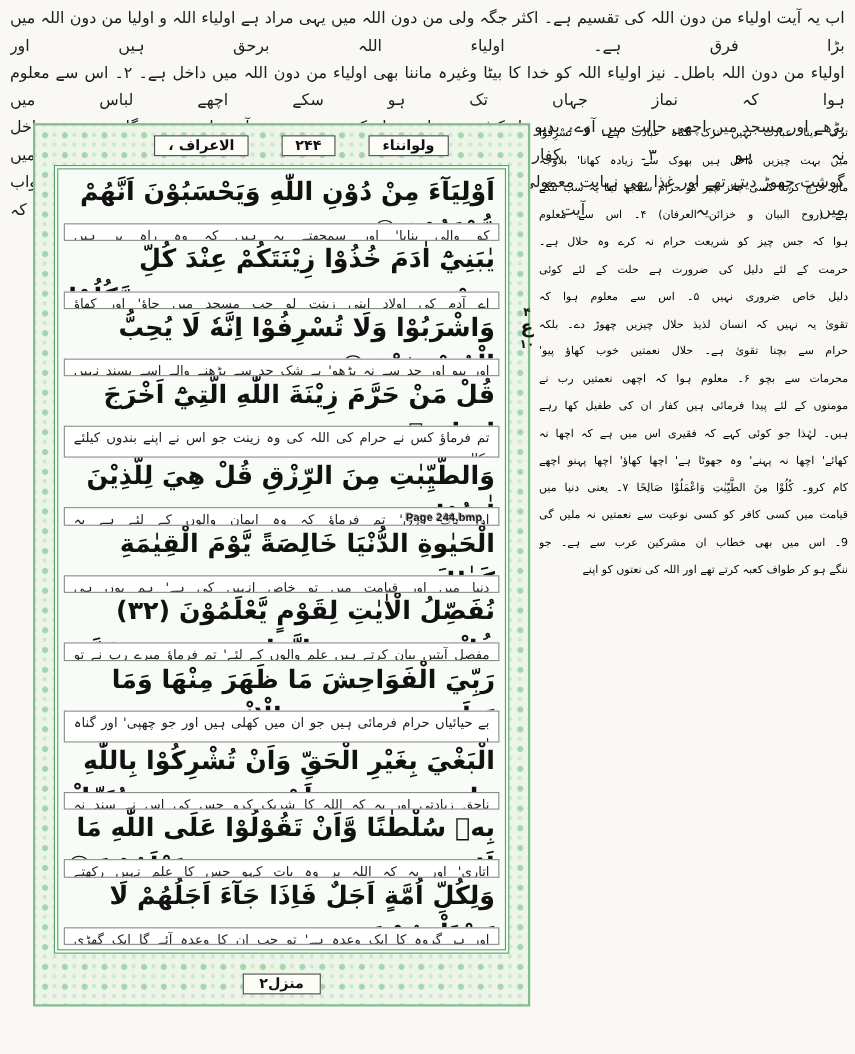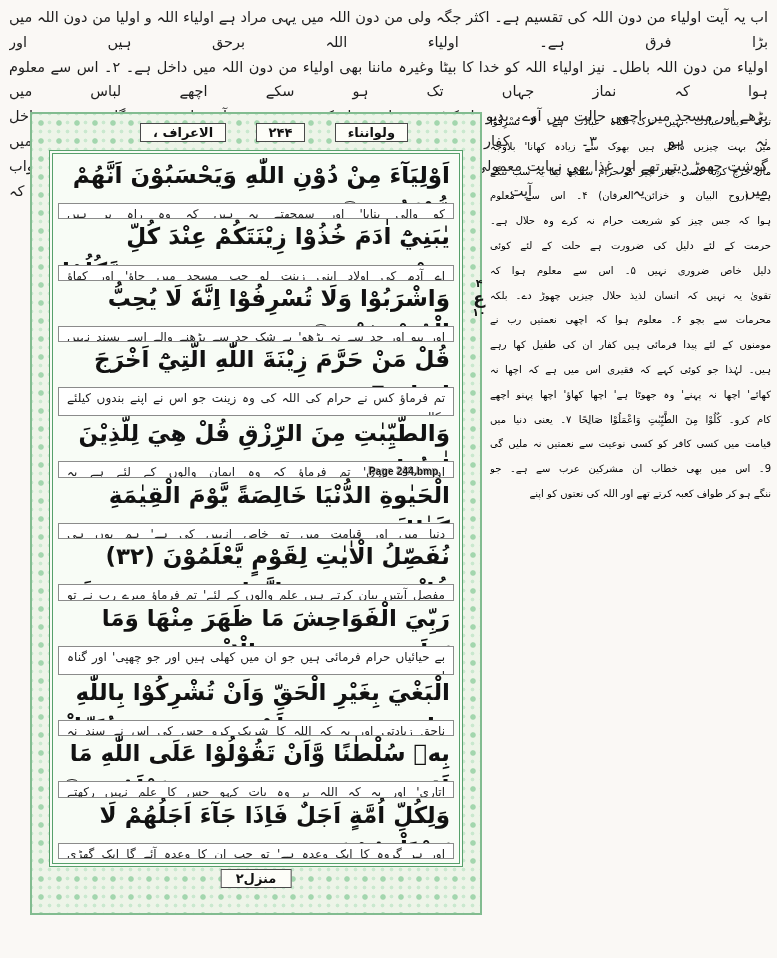--- a/index.html
+++ b/index.html
@@ -55,21 +55,21 @@
     text-align:justify;text-align-last:justify;
   }
   .ayah-marker{
     display:inline-flex;align-items:center;justify-content:center;
     width:18px;height:18px;border:1.6px solid #1d1d1d;border-radius:50%;
     font-size:10px;font-weight:bold;vertical-align:middle;margin-right:4px;
     background:#fff;
   }
   .ayah-marker:empty{display:none;}
   .footer-box{
-    position:absolute;bottom:25px;left:50%;transform:translateX(-50%);
+    position:absolute;bottom:9px;left:50%;transform:translateX(-50%);
     background:#fdfdf8;border:1px solid #4a4a4a;padding:1px 14px;
     font-size:13px;font-weight:bold;color:#111;z-index:2;white-space:nowrap;
   }
   
   .margin-marker{
     position:absolute;left:466px;top:278px;width:26px;text-align:center;
     direction:rtl;color:#161616;z-index:3;line-height:1.05;
   }
   .margin-marker .mm-top,.margin-marker .mm-bottom{font-size:11px;font-weight:bold;}
   .margin-marker .mm-mid{font-size:17px;font-weight:bold;}
@@ -176,20 +176,21 @@
   <div class="rc-line">ہے (روح البیان و خزائن العرفان) ۴۔ اس سے معلوم</div>
 
   <div class="rc-line">ہوا کہ جس چیز کو شریعت حرام نہ کرے وہ حلال ہے۔</div>
 
   <div class="rc-line">حرمت کے لئے دلیل کی ضرورت ہے حلت کے لئے کوئی</div>
 
   <div class="rc-line">دلیل خاص ضروری نہیں ۵۔ اس سے معلوم ہوا کہ</div>
 
   <div class="rc-line">تقویٰ یہ نہیں کہ انسان لذیذ حلال چیزیں چھوڑ دے۔ بلکہ</div>
 
+  <div class="rc-line">حرام سے بچنا تقویٰ ہے۔ حلال نعمتیں خوب کھاؤ پیو'</div>
 
   <div class="rc-line">محرمات سے بچو ۶۔ معلوم ہوا کہ اچھی نعمتیں رب نے</div>
 
   <div class="rc-line">مومنوں کے لئے پیدا فرمائی ہیں کفار ان کی طفیل کھا رہے</div>
 
   <div class="rc-line">ہیں۔ لہٰذا جو کوئی کہے کہ فقیری اس میں ہے کہ اچھا نہ</div>
 
   <div class="rc-line">کھائے' اچھا نہ پہنے' وہ جھوٹا ہے' اچھا کھاؤ' اچھا پہنو اچھے</div>
 
   <div class="rc-line">کام کرو۔ كُلُوْا مِنَ الطَّيِّبٰتِ وَاعْمَلُوْا صَالِحًا ۷۔ یعنی دنیا میں</div>

